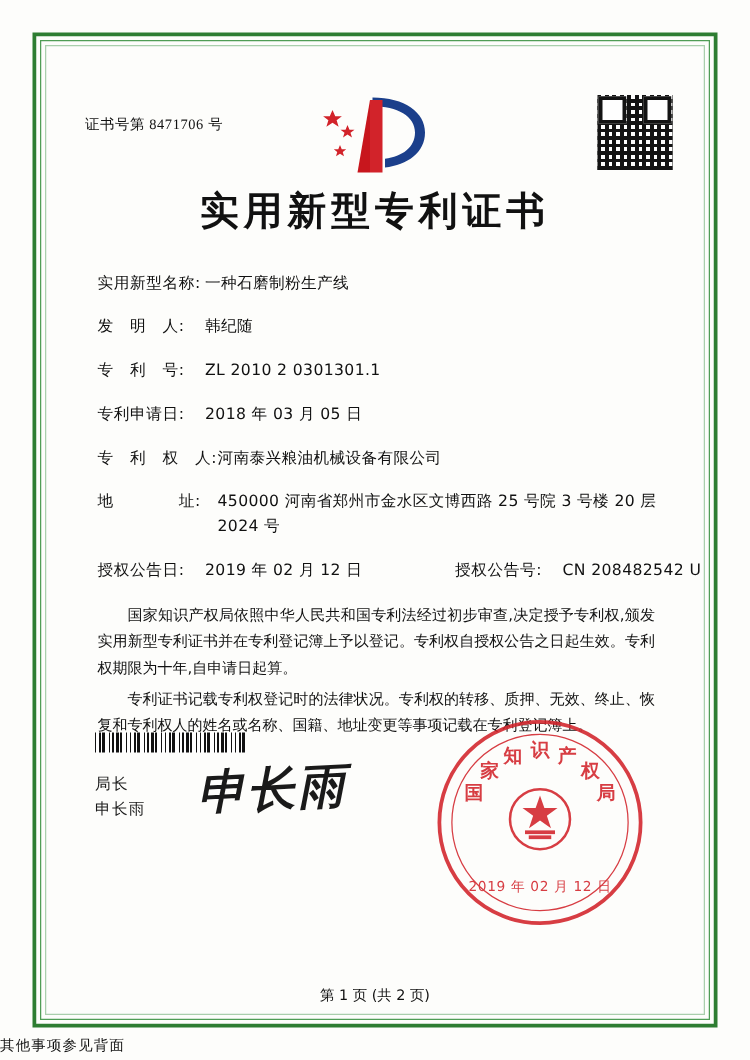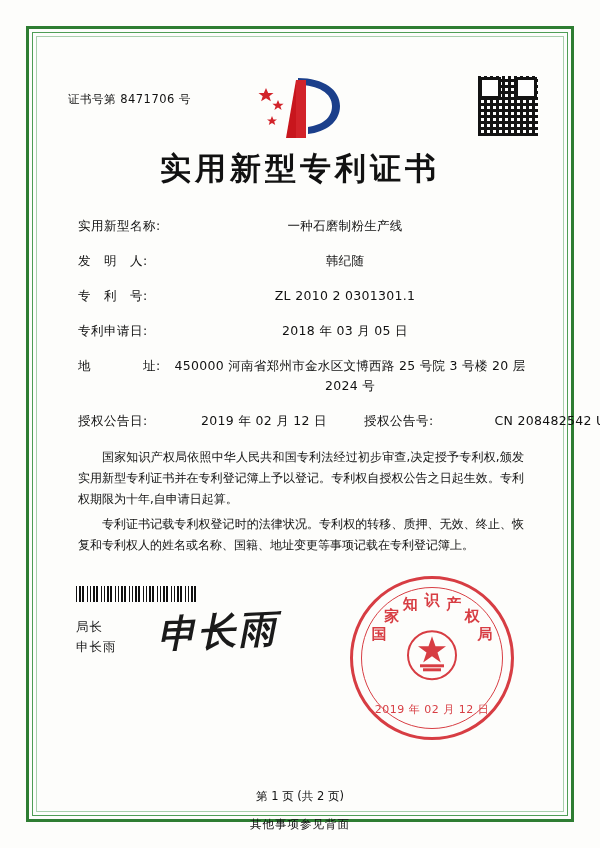--- a/index.html
+++ b/index.html
@@ -55,20 +55,21 @@
     left: 48px;
     top: 48px;
     right: 48px;
     bottom: 48px;
   }
 
   
   .top-row {
     position: relative;
     height: 92px;
+    font-family: Liberation Serif, serif;
   }
   .cert-no {
     position: absolute;
     left: 20px;
     top: 44px;
     font-size: 11.5px;
     letter-spacing: 0.5px;
     color: #111;
   }
   .logo {
@@ -125,21 +126,20 @@
   }
   .field-label {
     width: 86px;
     flex: 0 0 86px;
     letter-spacing: 0.5px;
     white-space: nowrap;
   }
   .field-value {
     flex: 1;
     letter-spacing: 0.3px;
-    text-align: center;
   }
   .field-row.two-col .field-value {
     flex: 0 0 auto;
     width: 200px;
   }
   .field-label2 {
     width: 96px;
     flex: 0 0 96px;
     letter-spacing: 0.5px;
     white-space: nowrap;
@@ -259,22 +259,22 @@
     right: 0;
     bottom: -4px;
     text-align: center;
     font-size: 11.5px;
     color: #111;
   }
   .footer-note {
     position: absolute;
     left: 0;
     right: 0;
-    bottom: 16px;
-    text-align: center;
+    bottom: 4px;
+    text-align: left;
     font-size: 11.5px;
     color: #111;
     letter-spacing: 1px;
   }
 </style>
 </head>
 <body>
 
 <div class="page">
 
@@ -314,20 +314,24 @@
         <div class="field-label">发　明　人:</div>
         <div class="field-value">韩纪随</div>
       </div>
       <div class="field-row">
         <div class="field-label">专　利　号:</div>
         <div class="field-value">ZL 2010 2 0301301.1</div>
       </div>
       <div class="field-row">
         <div class="field-label">专利申请日:</div>
         <div class="field-value">2018 年 03 月 05 日</div>
+      </div>
+      <div class="field-row">
+        <div class="field-label2">专　利　权　人:</div>
+        <div class="field-value">河南泰兴粮油机械设备有限公司</div>
       </div>
       <div class="field-row">
         <div class="field-label2">地　　　　址:</div>
         <div class="field-value">450000 河南省郑州市金水区文博西路 25 号院 3 号楼 20 层 2024 号</div>
       </div>
       <div class="field-row two-col">
         <div class="field-label">授权公告日:</div>
         <div class="field-value">2019 年 02 月 12 日</div>
         <div class="field-label">授权公告号:</div>
         <div class="field-value">CN 208482542 U</div>

